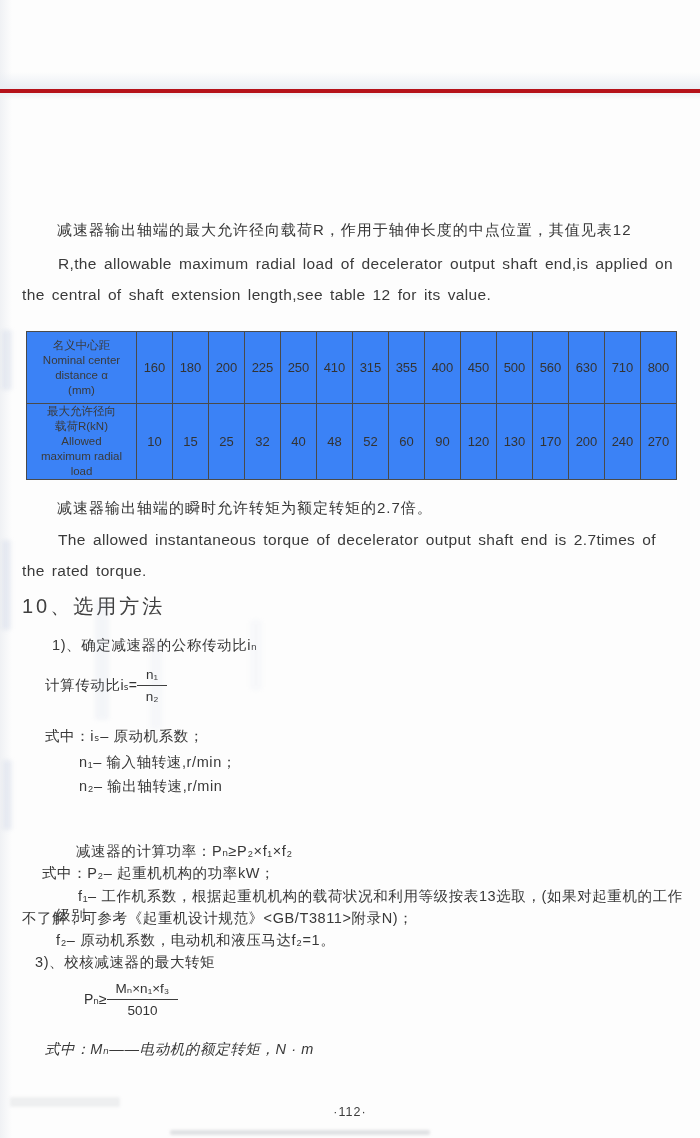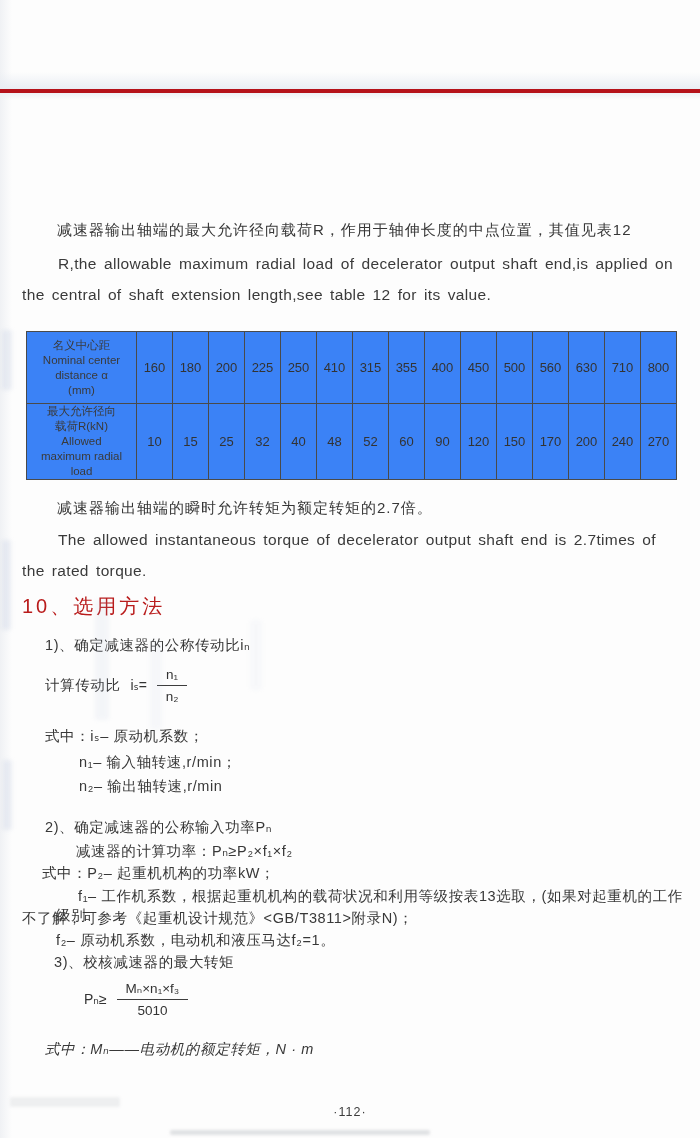--- a/index.html
+++ b/index.html
@@ -25,23 +25,23 @@
 
   
   table.loads{position:absolute;left:26px;top:331px;width:651px;height:147px;
     border-collapse:collapse;table-layout:fixed;background:#3b82f6;}
   table.loads td{border:1.6px solid #4a4a4a;text-align:center;vertical-align:middle;
     font-size:13px;color:#333;padding:0;}
   table.loads td.lbl{font-size:11.5px;line-height:15px;color:#3a3a3a;}
   table.loads tr.r1{height:72px;}
   table.loads tr.r2{height:75px;}
 
-  .heading{font-size:20px;letter-spacing:3px;color:#b91c1c;}
+  .heading{font-size:20px;letter-spacing:3px;color:#404040;}
   .body-line{font-size:14.5px;letter-spacing:.6px;color:#383838;}
-  .formula{display:flex;align-items:center;gap:10px;font-size:14px;color:#333;}
+  .formula{display:flex;align-items:center;font-size:14px;color:#333;}
   .frac{display:inline-flex;flex-direction:column;align-items:center;font-size:13.5px;color:#333;}
   .frac .num{padding:0 9px 3px;border-bottom:1.6px solid #3d3d3d;}
   .frac .den{padding-top:3px;}
 
   .pagenum{font-size:12.5px;letter-spacing:1px;color:#3c3c3c;}
 
   
   .ghost{position:absolute;background:rgba(165,180,208,.20);filter:blur(2px);border-radius:2px;}
   .smudge{position:absolute;background:rgba(120,126,138,.22);filter:blur(1.5px);border-radius:2px;}
 </style>
@@ -112,57 +112,56 @@
       <td>10</td>
       <td>15</td>
       <td>25</td>
       <td>32</td>
       <td>40</td>
       <td>48</td>
       <td>52</td>
       <td>60</td>
       <td>90</td>
       <td>120</td>
-      <td>150</td>
+      <td>130</td>
       <td>170</td>
       <td>200</td>
       <td>240</td>
       <td>270</td>
     </tr>
   </tbody>
     </table>
 
   <div class="abs cn" style="left:57px;top:499px;width:620px;">减速器输出轴端的瞬时允许转矩为额定转矩的2.7倍。</div>
   <div class="abs en" style="left:22px;top:524px;width:658px;text-indent:36px;">The allowed instantaneous torque of decelerator output shaft end is 2.7times of the rated torque.</div>
 
   <div class="abs heading" style="left:22px;top:593px;">10、选用方法</div>
 
-  <div class="abs body-line" style="left:45px;top:636px;">1)、确定减速器的公称传动比iₙ</div>
+  <div class="abs body-line" style="left:52px;top:636px;">1)、确定减速器的公称传动比iₙ</div>
 
   <div class="abs formula" style="left:45px;top:666px;height:38px;">
     <span class="body-line">计算传动比</span>
     <span style="font-size:14px;">iₛ=</span>
     <span class="frac">
       <span class="num">n₁</span>
       <span class="den">n₂</span>
     </span>
   </div>
 
   <div class="abs body-line" style="left:45px;top:727px;">式中：iₛ– 原动机系数；</div>
   <div class="abs body-line" style="left:79px;top:753px;">n₁– 输入轴转速,r/min；</div>
   <div class="abs body-line" style="left:79px;top:777px;">n₂– 输出轴转速,r/min</div>
 
-  <div class="abs body-line" style="left:45px;top:818px;">2)、确定减速器的公称输入功率Pₙ</div>
   <div class="abs body-line" style="left:42px;top:864px;">式中：P₂– 起重机机构的功率kW；</div>
   <div class="abs body-line" style="left:76px;top:842px;">减速器的计算功率：Pₙ≥P₂×f₁×f₂</div>
   <div class="abs body-line" style="left:56px;top:887px;width:630px;text-indent:22px;">f₁– 工作机系数，根据起重机机构的载荷状况和利用等级按表13选取，(如果对起重机的工作级别</div>
   <div class="abs body-line" style="left:22px;top:909px;width:660px;">不了解，可参考《起重机设计规范》&lt;GB/T3811&gt;附录N)；</div>
   <div class="abs body-line" style="left:56px;top:931px;">f₂– 原动机系数，电动机和液压马达f₂=1。</div>
 
-  <div class="abs body-line" style="left:54px;top:953px;text-align:right;">3)、校核减速器的最大转矩</div>
+  <div class="abs body-line" style="left:35px;top:953px;text-align:right;">3)、校核减速器的最大转矩</div>
 
   <div class="abs formula" style="left:84px;top:977px;height:44px;">
     <span style="font-size:14px;">Pₙ≥</span>
     <span class="frac">
       <span class="num">Mₙ×n₁×f₃</span>
       <span class="den">5010</span>
     </span>
   </div>
 
   <div class="abs body-line" style="left:45px;top:1040px;font-style:italic;">式中：Mₙ——电动机的额定转矩，N · m</div>

